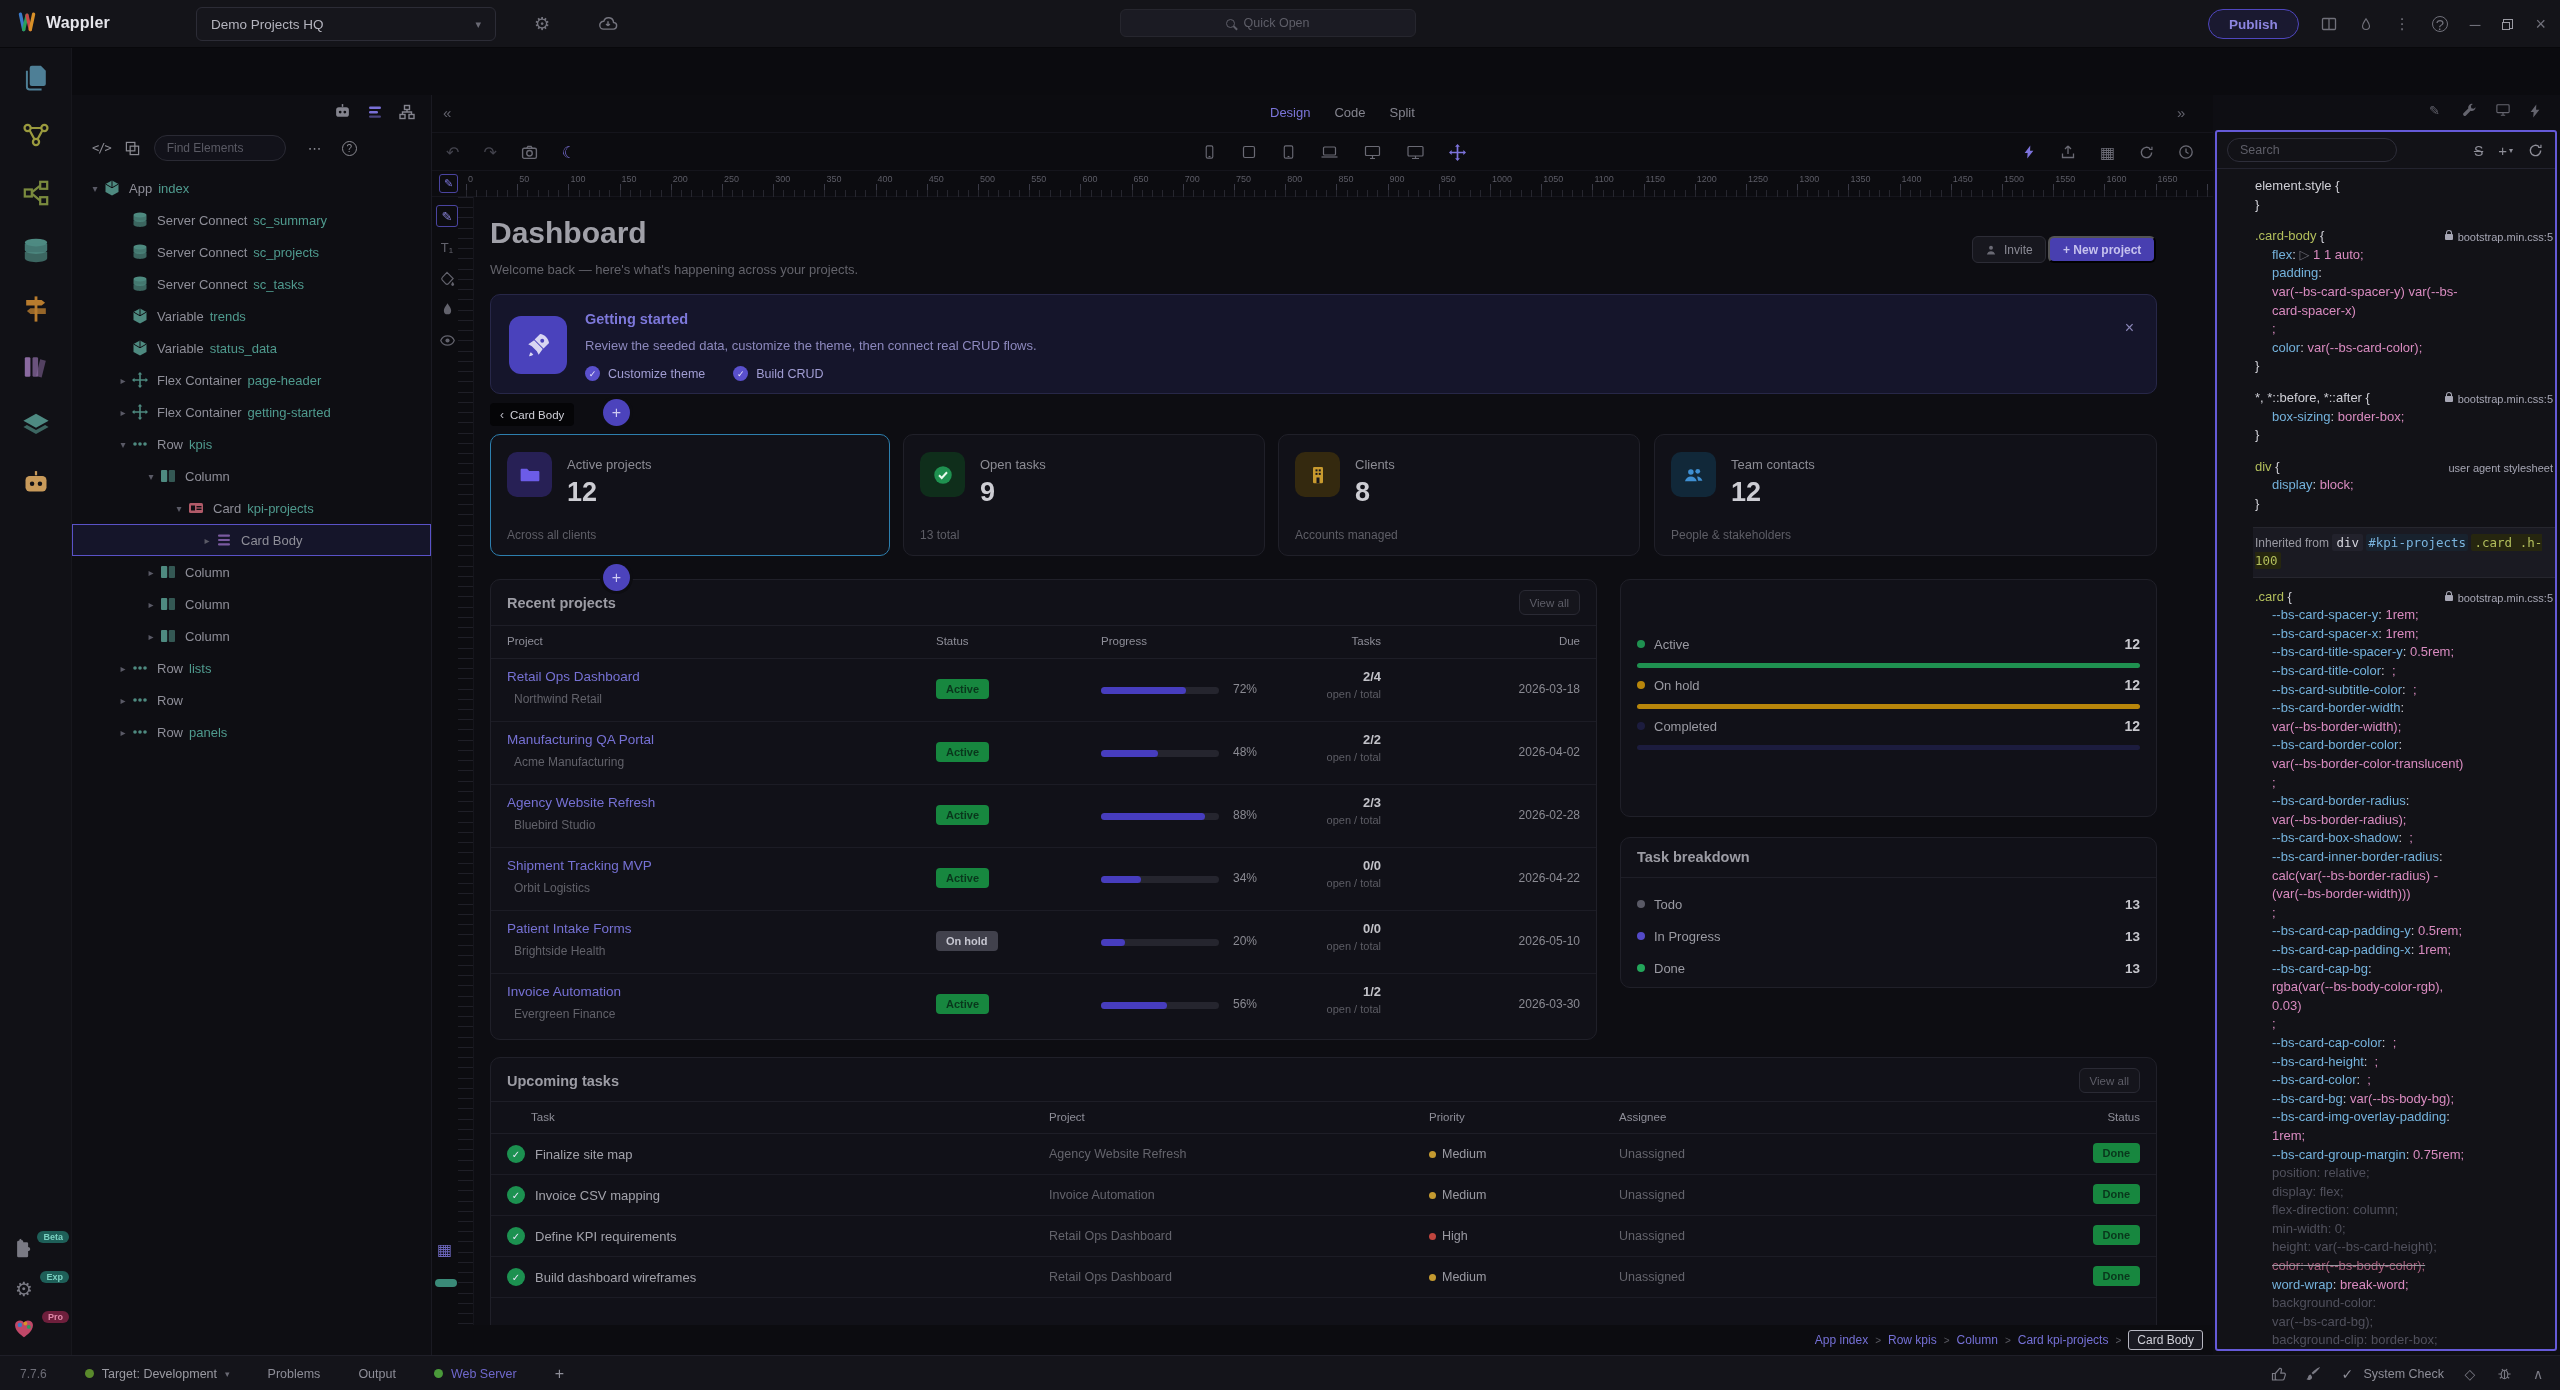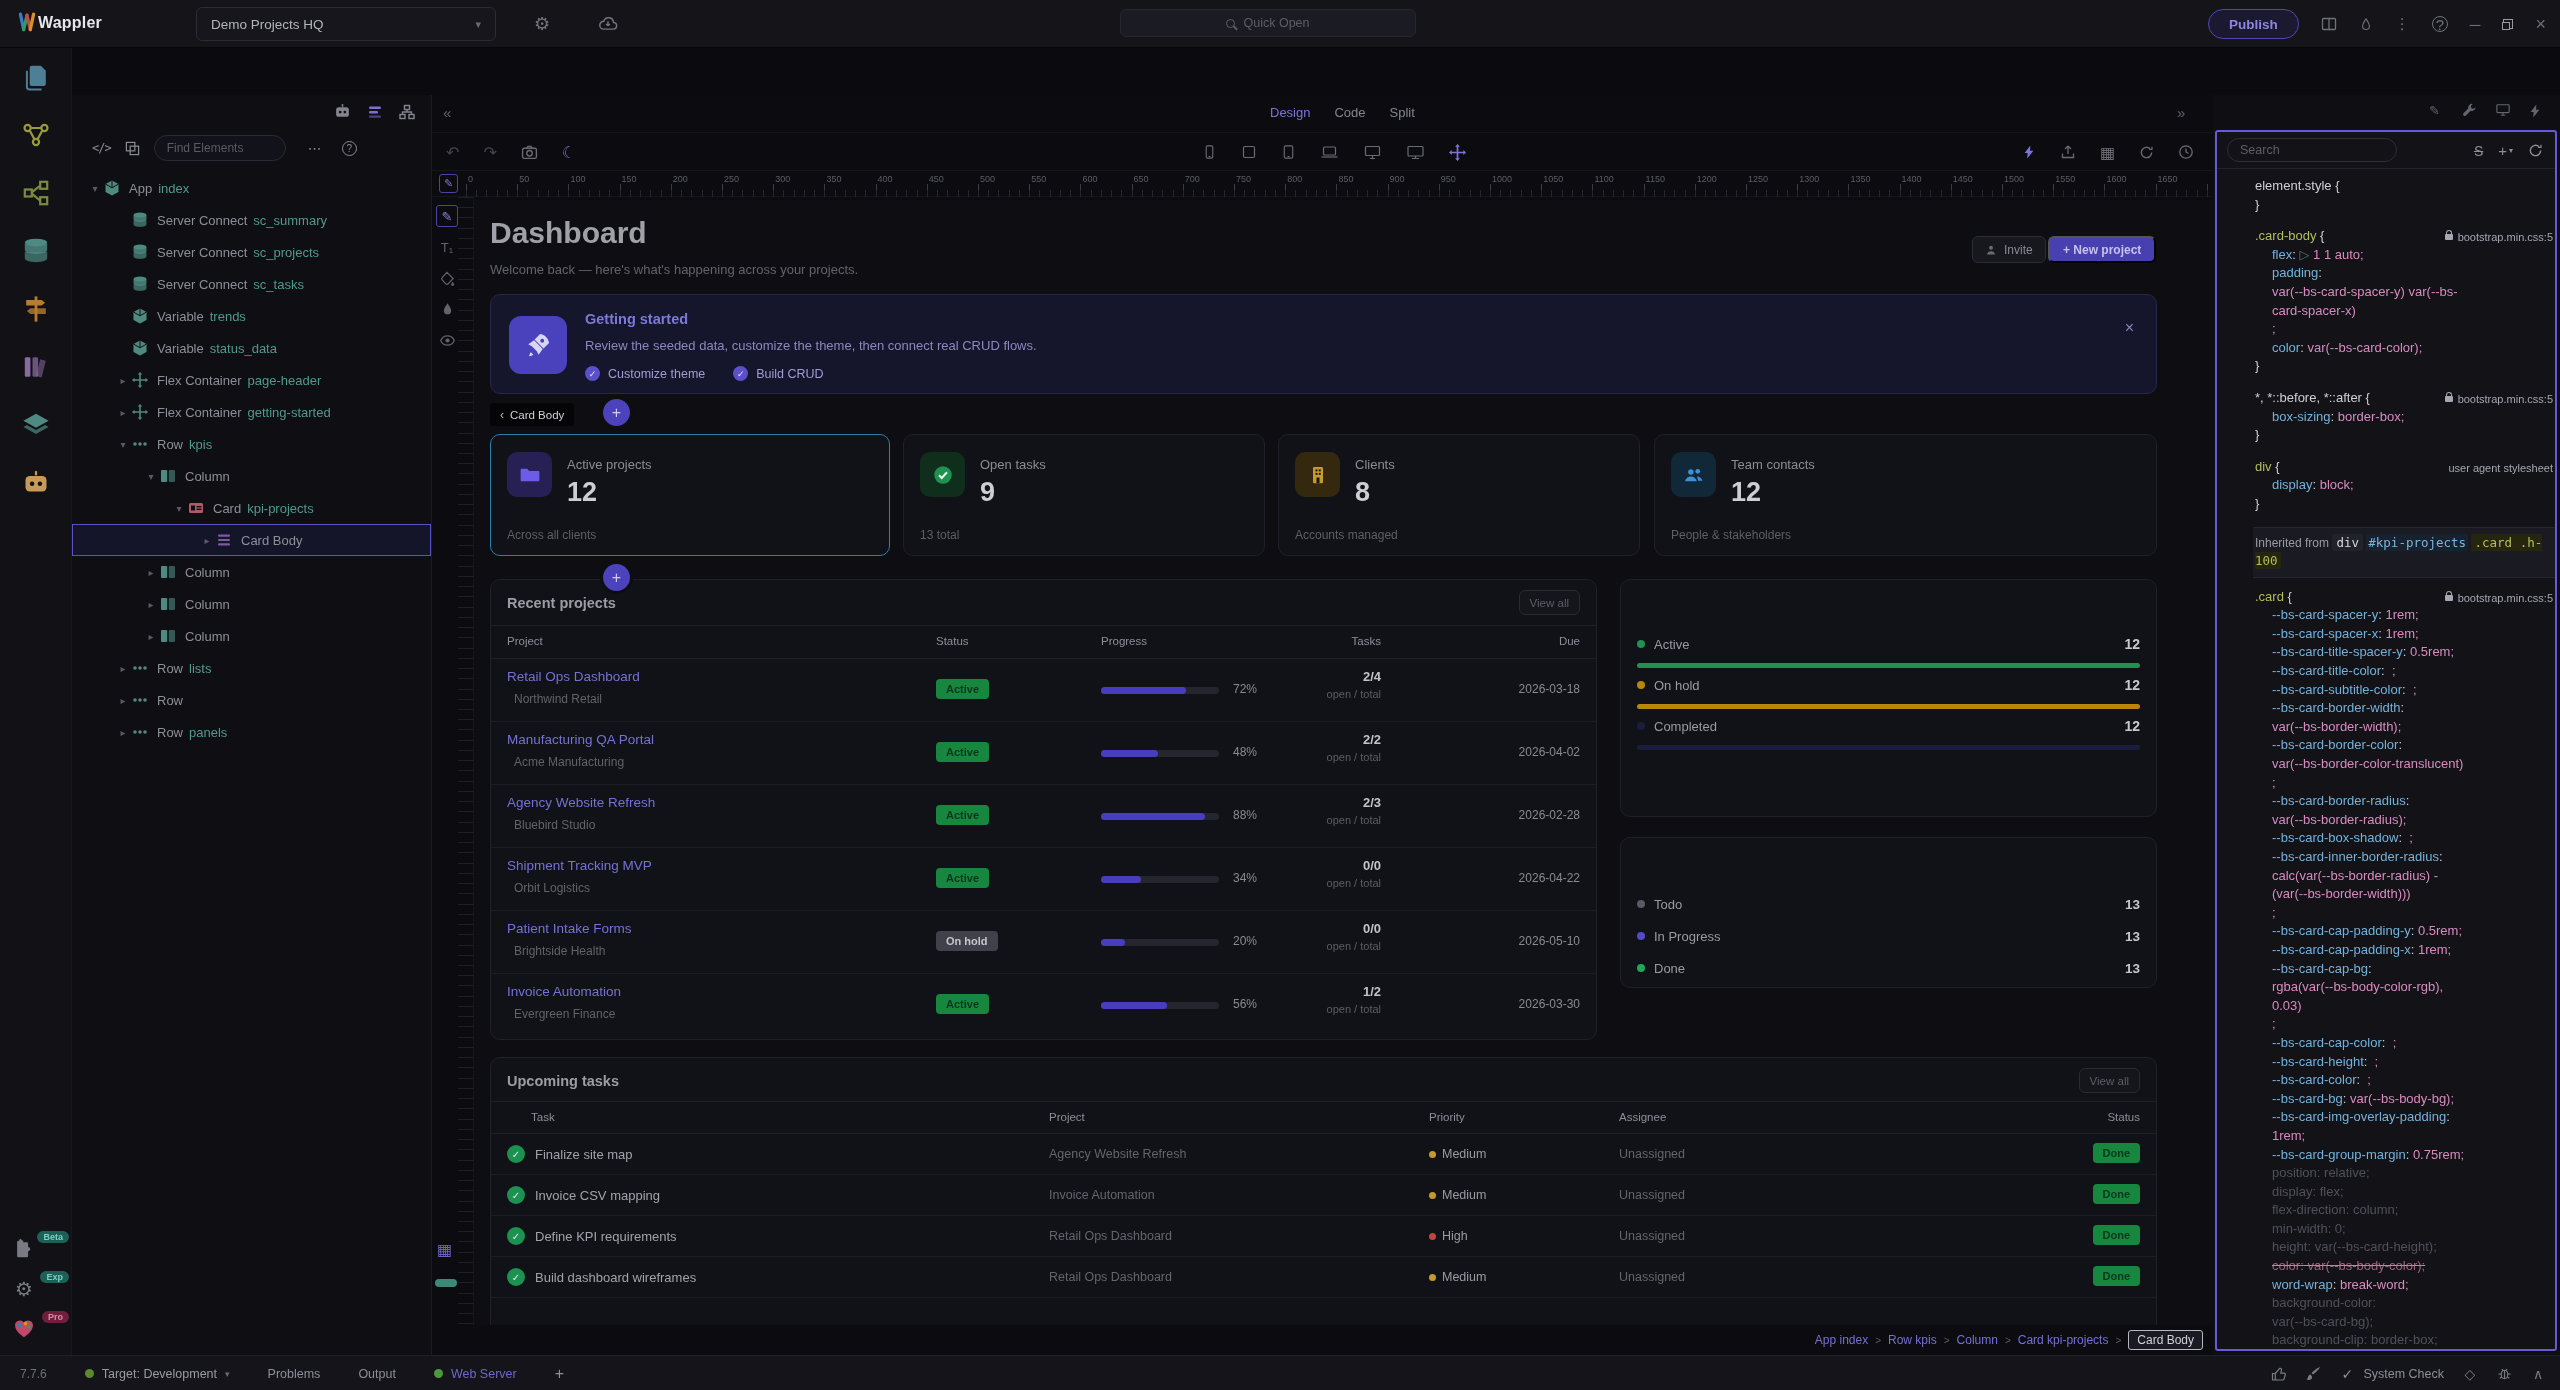--- a/index.html
+++ b/index.html
@@ -4,21 +4,21 @@
 <style>
   html,body{margin:0;padding:0;background:#060609;}
   *{box-sizing:border-box;font-family:"Liberation Sans","DejaVu Sans",sans-serif;}
   #screen{position:relative;width:2560px;height:1390px;background:#0b0b0f;overflow:hidden;color:#9a9aa2;}
   .uni{font-style:normal;}
   svg{display:block;}
   span[data-icon],i[data-icon]{display:inline-flex;align-items:center;justify-content:center;}
 
   
   #topbar{position:absolute;left:0;top:0;width:2560px;height:48px;background:#141419;border-bottom:1px solid #08080b;}
-  #logo{position:absolute;left:16px;top:12px;display:flex;align-items:center;}
+  #logo{position:absolute;left:16px;top:12px;display:flex;align-items:center;gap:8px;}
   #logo .wname{font-size:16px;font-weight:700;color:#e6e6ec;letter-spacing:.2px;}
   #projbox{position:absolute;left:196px;top:7px;width:300px;height:34px;border:1px solid #2c2c36;border-radius:6px;background:#16161c;display:flex;align-items:center;padding:0 14px;color:#b4b4be;font-size:13.5px;}
   #projbox .carat{margin-left:auto;color:#6a6a74;font-size:11px;}
   #tb-gear{position:absolute;left:534px;top:13px;color:#74747e;font-size:18px;}
   #tb-cloud{position:absolute;left:598px;top:15px;color:#74747e;}
   #qopen{position:absolute;left:1120px;top:9px;width:296px;height:28px;background:#1b1b23;border:1px solid #26262e;border-radius:6px;display:flex;align-items:center;justify-content:center;gap:8px;color:#5e5e68;font-size:12.5px;}
   #tb-right{position:absolute;right:14px;top:0;height:48px;display:flex;align-items:center;gap:22px;}
   #publish{height:30px;padding:0 20px;border-radius:15px;border:1.5px solid #4f46be;background:#1a1930;color:#8d85e0;font-weight:700;font-size:13.5px;display:flex;align-items:center;}
   #tb-right .ic{color:#70707a;font-size:15px;}
   .mag{width:9px;height:9px;border:1.5px solid currentColor;border-radius:50%;position:relative;display:inline-block;}
@@ -978,20 +978,23 @@
                 <span class="dot" style="background: rgb(28, 28, 62);"></span>
                 <span class="pl">Completed</span>
                 <span class="pv">12</span>
               </div>
               <div class="pipebar" style="background: rgb(28, 28, 62);"></div>
             </div>
           </div>
       </div>
 
       <div id="breakdown" class="card">
+        <div class="chead" style="height:40px">
+            <span class="ct" style="top:11px">Task breakdown</span>
+          </div>
         <div class="pipebody" id="bkbody">
             <div class="bkrow">
               <span class="dot" style="background: rgb(90, 90, 102);"></span>
               <span class="pl">Todo</span>
               <span class="pv">13</span>
             </div>
             <div class="bkrow">
               <span class="dot" style="background: rgb(84, 74, 200);"></span>
               <span class="pl">In Progress</span>
               <span class="pv">13</span>

